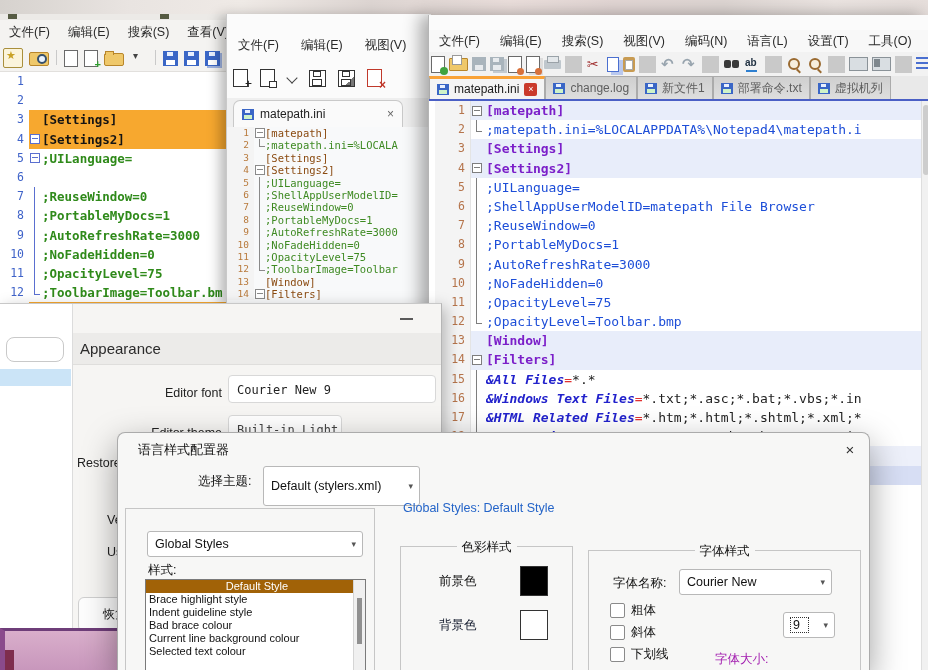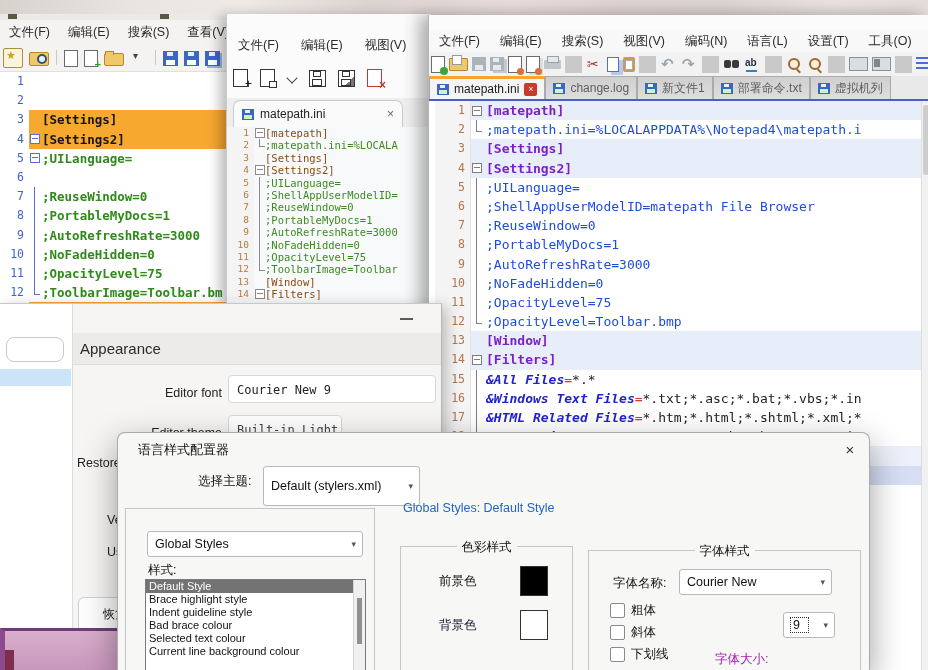--- a/index.html
+++ b/index.html
@@ -132,21 +132,21 @@
   #dlg-themecombo{left:145px;top:33px;width:157px;height:40px;}
   .grp{position:absolute;border:1px solid #C6C6C6;}
   .grp-title{position:absolute;top:-8px;left:50%;transform:translateX(-50%);background:#F7F7F6;
      padding:0 5px;font-size:12.5px;color:#111;white-space:nowrap;}
   #dlg-left{left:7px;top:75px;width:248px;height:163px;}
   #dlg-langlabel{left:31px;top:97px;font-size:12.5px;color:#111;}
   #dlg-langcombo{left:29px;top:98px;width:216px;height:26px;}
   #dlg-stylelabel{left:30px;top:129px;font-size:12.5px;color:#111;}
   #dlg-list{left:27px;top:146px;width:219px;height:92px;background:#FFF;border:1px solid #7A7A7A;overflow:hidden;}
   .li{height:13px;line-height:13px;font-size:11px;color:#111;padding-left:3px;white-space:nowrap;}
-  .li.selected{background:#737373;color:#FFF;}
+  .li.selected{background:#a16207;color:#FFF;text-align:center;}
   #dlg-listscroll{position:absolute;right:0;top:0;width:11px;height:100%;background:#F0F0F0;border-left:1px solid #D5D5D5;}
   #dlg-listthumb{position:absolute;left:3px;top:18px;width:5px;height:46px;background:#909090;}
   #dlg-preview{left:285px;top:68px;font-size:12.5px;color:#2464C8;}
   #dlg-color{left:282px;top:113px;width:171px;height:125px;}
   #dlg-fglabel{left:38px;top:26px;font-size:12.5px;color:#111;position:absolute;}
   #dlg-fgswatch{left:119px;top:19px;width:26px;height:28px;background:#000;border:1px solid #333;position:absolute;}
   #dlg-bglabel{left:38px;top:70px;font-size:12.5px;color:#0f172a;position:absolute;}
   #dlg-bgswatch{left:119px;top:63px;width:26px;height:28px;background:#FFF;border:1px solid #333;position:absolute;}
   #dlg-font{left:470px;top:117px;width:271px;height:121px;}
   #dlg-fontnamelabel{position:absolute;left:24px;top:24px;font-size:12.5px;color:#111;}
@@ -740,22 +740,22 @@
     <span>Global Styles</span>
     <span class="chev">▾</span>
   </div>
   <div id="dlg-stylelabel" class="abs">样式:</div>
   <div id="dlg-list" class="abs">
     <div>
         <div class="li selected">Default Style</div>
         <div class="li">Brace highlight style</div>
         <div class="li">Indent guideline style</div>
         <div class="li">Bad brace colour</div>
+        <div class="li">Current line background colour</div>
         <div class="li">Selected text colour</div>
-        <div class="li">Current line background colour</div>
       </div>
     <div id="dlg-listscroll">
         <span id="dlg-listthumb"></span>
       </div>
   </div>
   <div id="dlg-preview" class="abs">Global Styles: Default Style</div>
   <div id="dlg-color" class="grp">
     <span class="grp-title">色彩样式</span>
     <span id="dlg-fglabel">前景色</span>
     <span id="dlg-fgswatch"></span>

